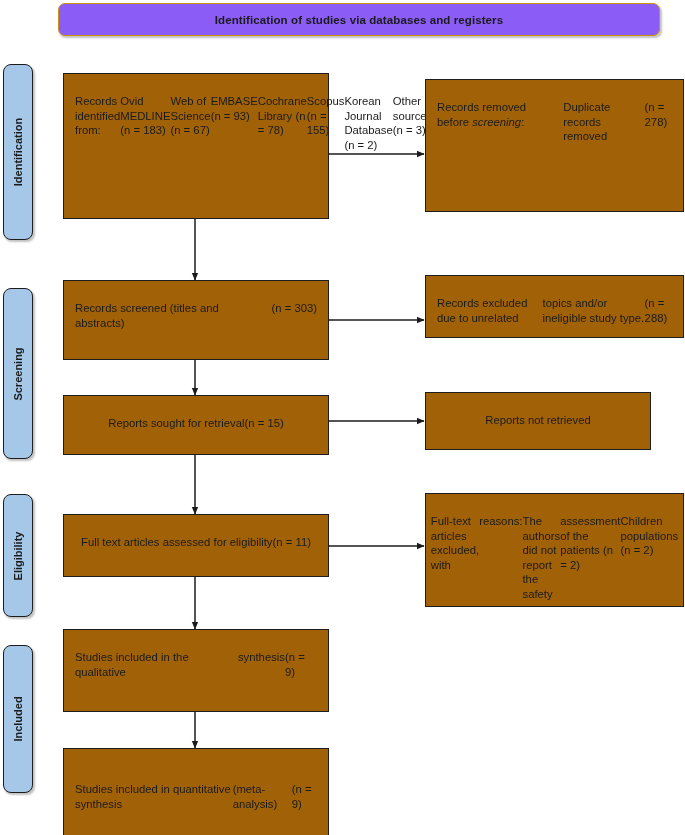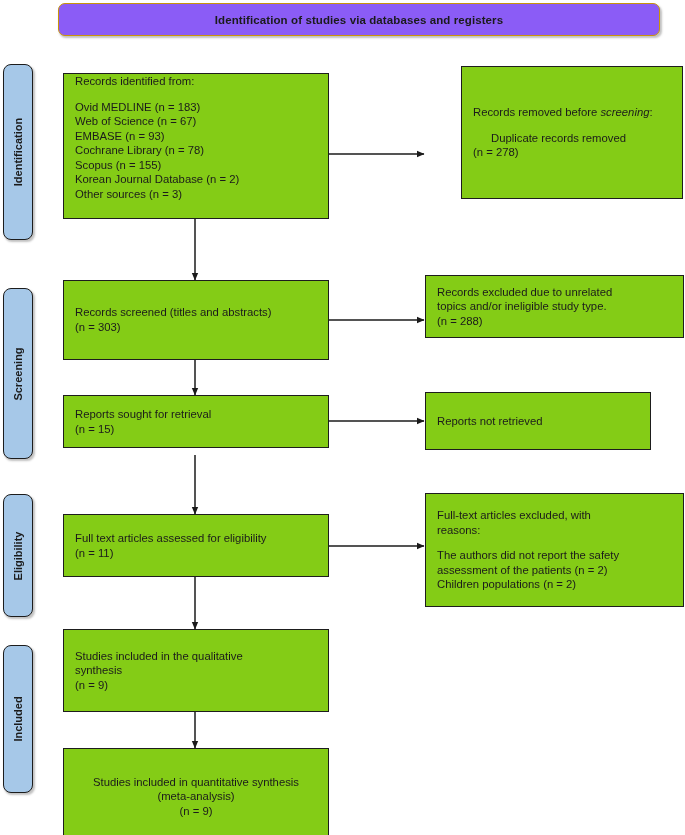--- a/index.html
+++ b/index.html
@@ -49,28 +49,28 @@
     transform: translate(-50%,-50%) rotate(-90deg);
     white-space: nowrap;
     font-size: 11px;
     font-weight: bold;
     color: #1b1b1b;
   }
 
   
   .box {
     position: absolute;
-    background: #84cc16;
+    background: #a16207;
     border: 1.6px solid #1d1d1d;
-    padding: 0 11px;
+    padding: 20px 11px;
     line-height: 1.29;
     font-size: 11.3px;
     color: #1b1b1b;
     display: flex;
-    flex-direction: column;
+    flex-direction: row;
     justify-content: center;
   }
   .box .ln { display: block; white-space: pre-wrap; }
   .box .spacer { height: 11px; }
   .indent { padding-left: 18px; }
   .ital { font-style: italic; }
 
   
   svg.wires { position: absolute; inset: 0; width: 685px; height: 835px; }
 </style>
@@ -137,21 +137,21 @@
     <span class="ln">Scopus (n = 155)</span>
     <span class="ln">Korean Journal Database (n = 2)</span>
     <span class="ln">Other sources (n = 3)</span>
   </div>
 
   <div class="box" style="left:63px; top:280px; width:266px; height:80px;">
     <span class="ln">Records screened (titles and abstracts)</span>
     <span class="ln">(n = 303)</span>
   </div>
 
-  <div class="box" style="left:63px; top:395px; width:266px; height:53px;">
+  <div class="box" style="left:63px; top:395px; width:266px; height:60px;">
     <span class="ln">Reports sought for retrieval</span>
     <span class="ln">(n = 15)</span>
   </div>
 
   <div class="box" style="left:63px; top:514px; width:266px; height:63px;">
     <span class="ln">Full text articles assessed for eligibility</span>
     <span class="ln">(n = 11)</span>
   </div>
 
   <div class="box" style="left:63px; top:629px; width:266px; height:83px;">
@@ -159,21 +159,21 @@
     <span class="ln">synthesis</span>
     <span class="ln">(n = 9)</span>
   </div>
 
   <div class="box" style="left:63px; top:748px; width:266px; height:97px;align-items:center;">
     <span class="ln">Studies included in quantitative synthesis</span>
     <span class="ln">(meta-analysis)</span>
     <span class="ln">(n = 9)</span>
   </div>
 
-  <div class="box" style="left:425px; top:66px; width:222px; height:133px;margin-left:36px;">
+  <div class="box" style="left:425px; top:79px; width:259px; height:133px;">
     <span class="ln"><span>Records removed before </span><span class="ital">screening</span><span>:</span></span>
     <span class="spacer"></span>
     <span class="ln indent">Duplicate records removed</span>
     <span class="ln">(n = 278)</span>
   </div>
 
   <div class="box" style="left:425px; top:275px; width:259px; height:63px;">
     <span class="ln">Records excluded due to unrelated</span>
     <span class="ln">topics and/or ineligible study type.</span>
     <span class="ln">(n = 288)</span>

